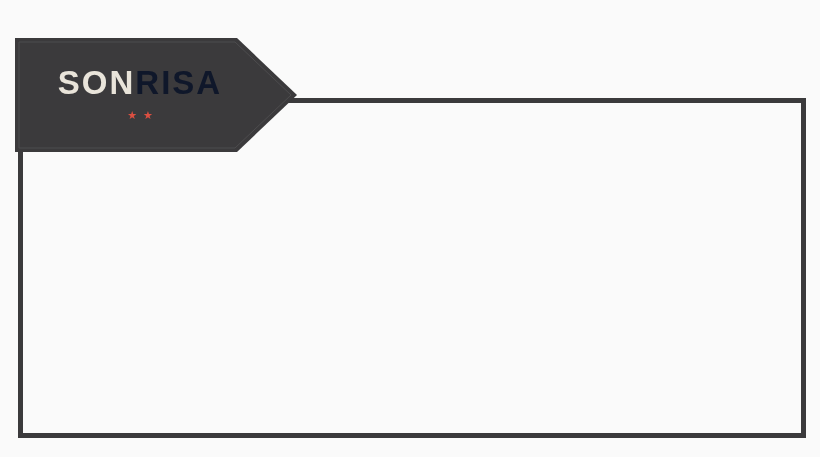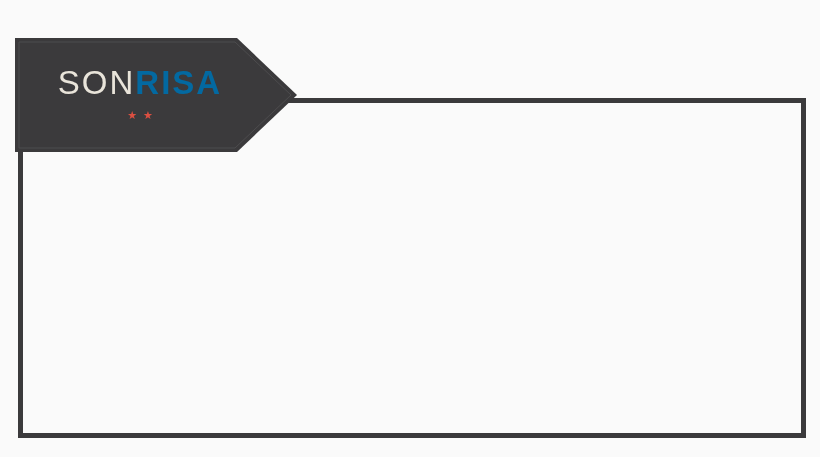--- a/index.html
+++ b/index.html
@@ -61,27 +61,27 @@
     left: 0;
     width: 250px;
     text-align: center;
     font-size: 33px;
     line-height: 36px;
     letter-spacing: 2px;
     white-space: nowrap;
   }
 
   .brand-light {
-    font-weight: 400;
+    font-weight: 700;
     color: #e9e4da;
   }
 
   .brand-bold {
     font-weight: 700;
-    color: #0369a1;
+    color: #0f172a;
   }
 
   .tagline-row {
     position: absolute;
     top: 72px;
     left: 0;
     width: 250px;
     display: flex;
     align-items: center;
     justify-content: center;

